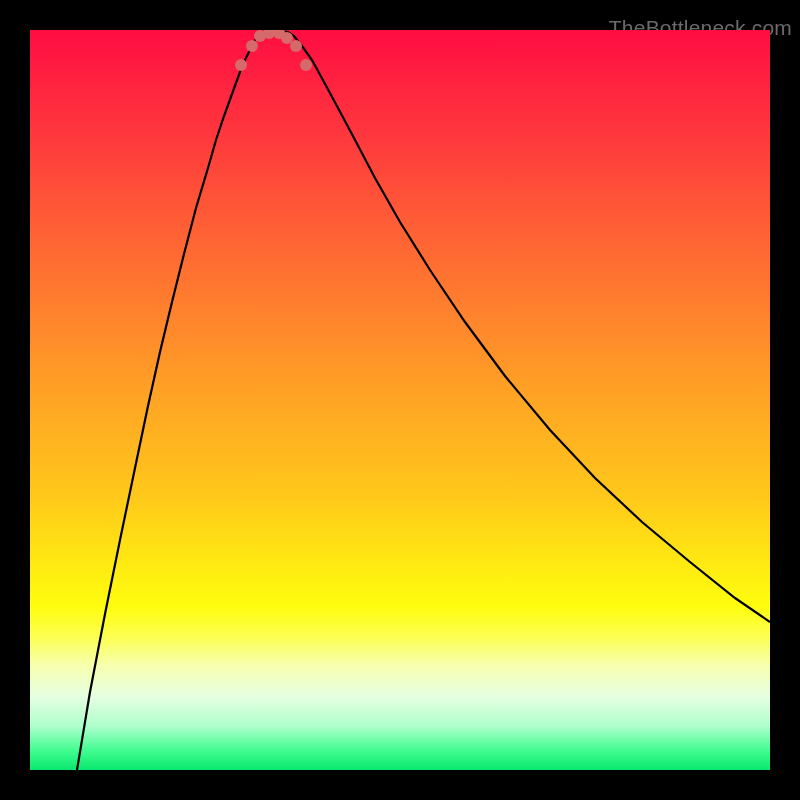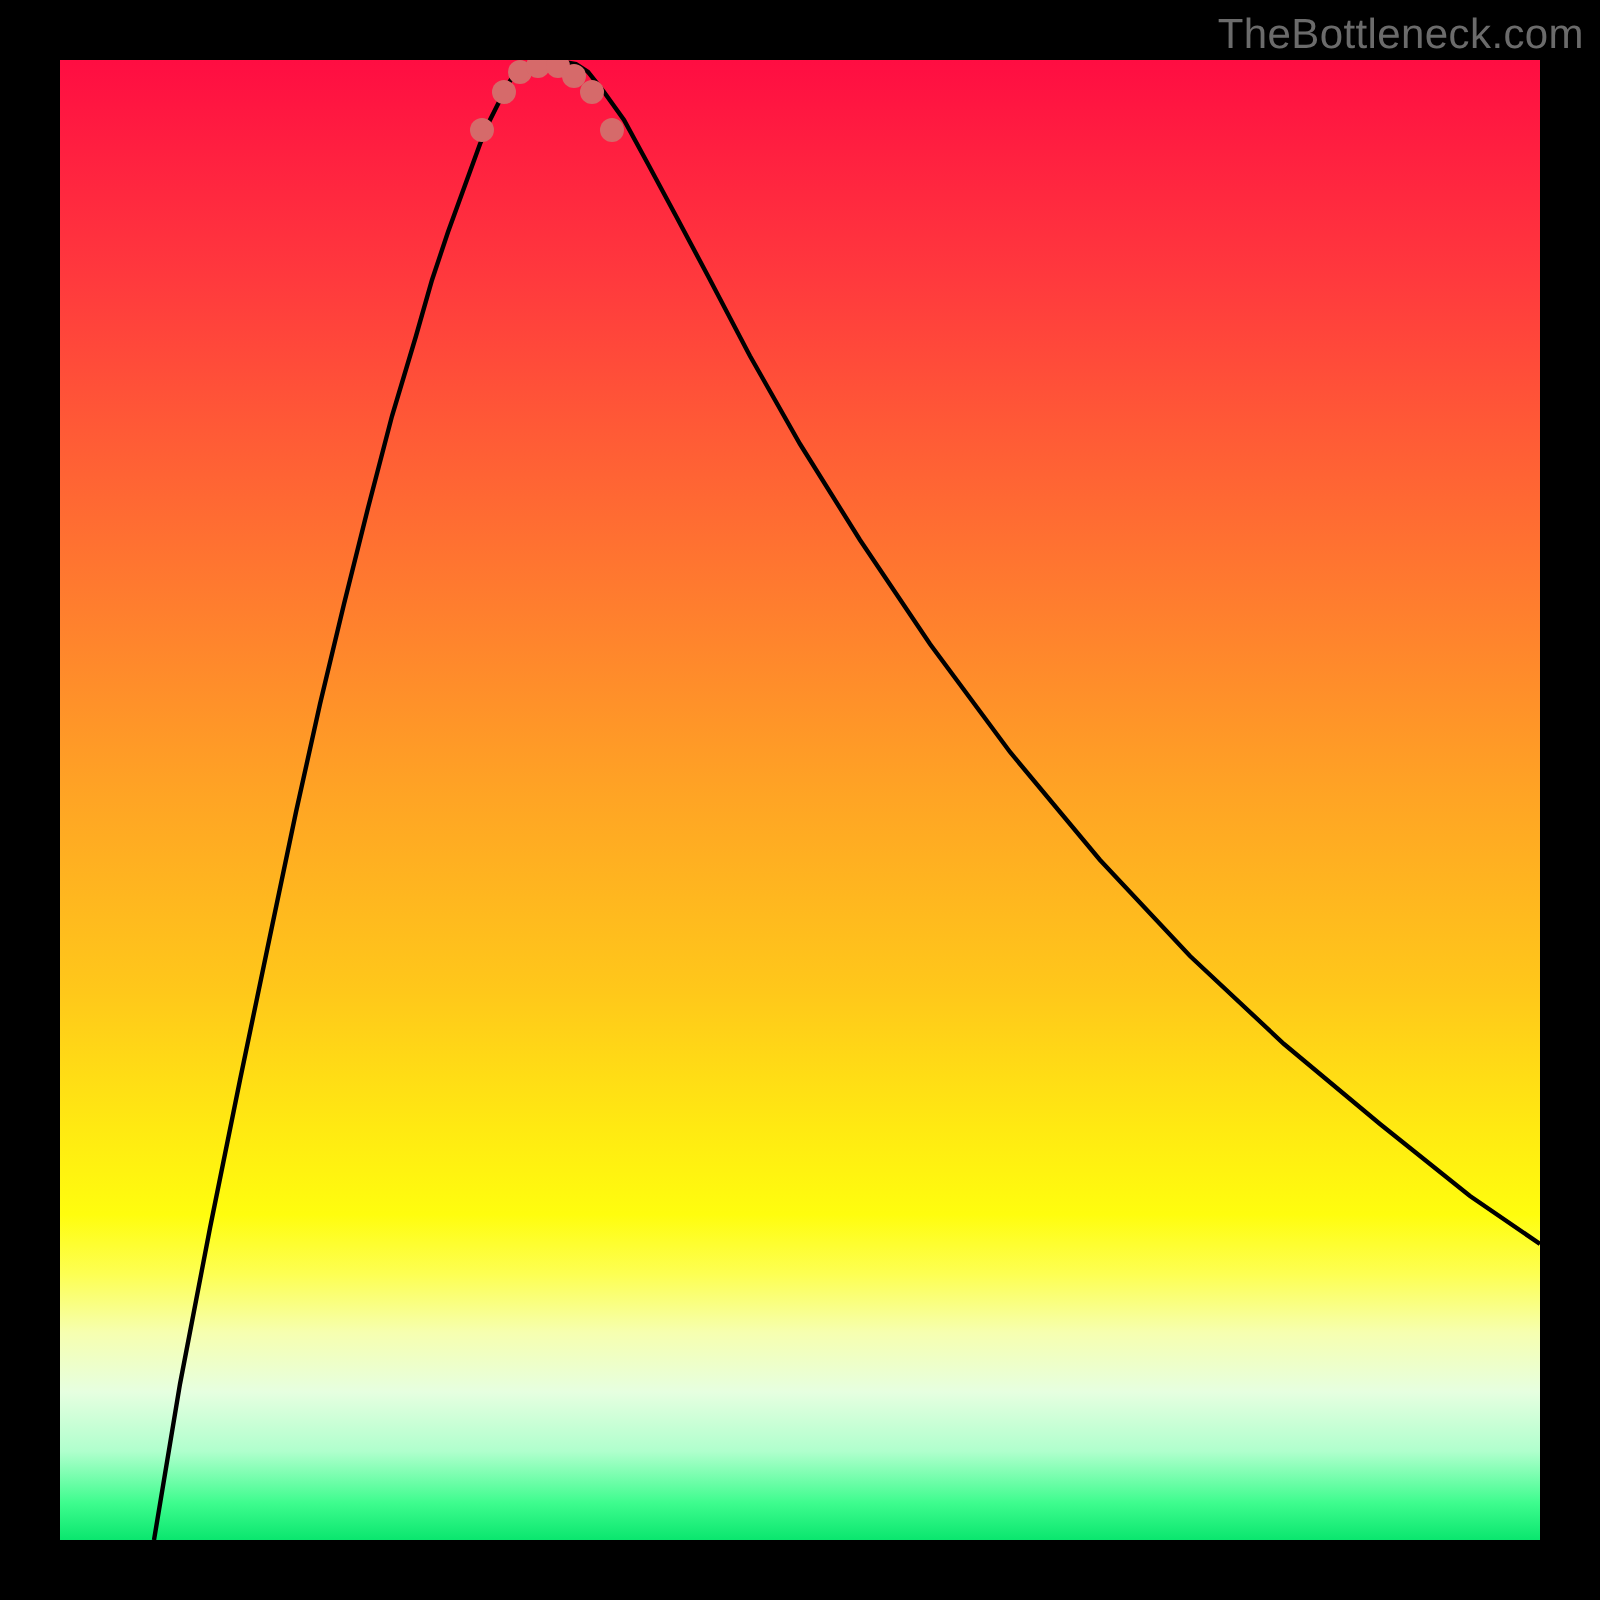--- a/index.html
+++ b/index.html
@@ -30,21 +30,21 @@
       #fdff52 82%,
       #f6ffb0 86%,
       #e6ffe0 90%,
       #b0ffcd 94%,
       #3efc8e 97.5%,
       #0ae66e 100%
     );
   }
   .watermark {
     position: absolute;
-    top: 6px;
+    top: 16px;
     right: 8px;
     color: #6b6b6b;
     font-size: 21px;
     font-weight: 500;
     letter-spacing: 0.2px;
     user-select: none;
   }
   svg.curve {
     position: absolute;
     left: 0;

